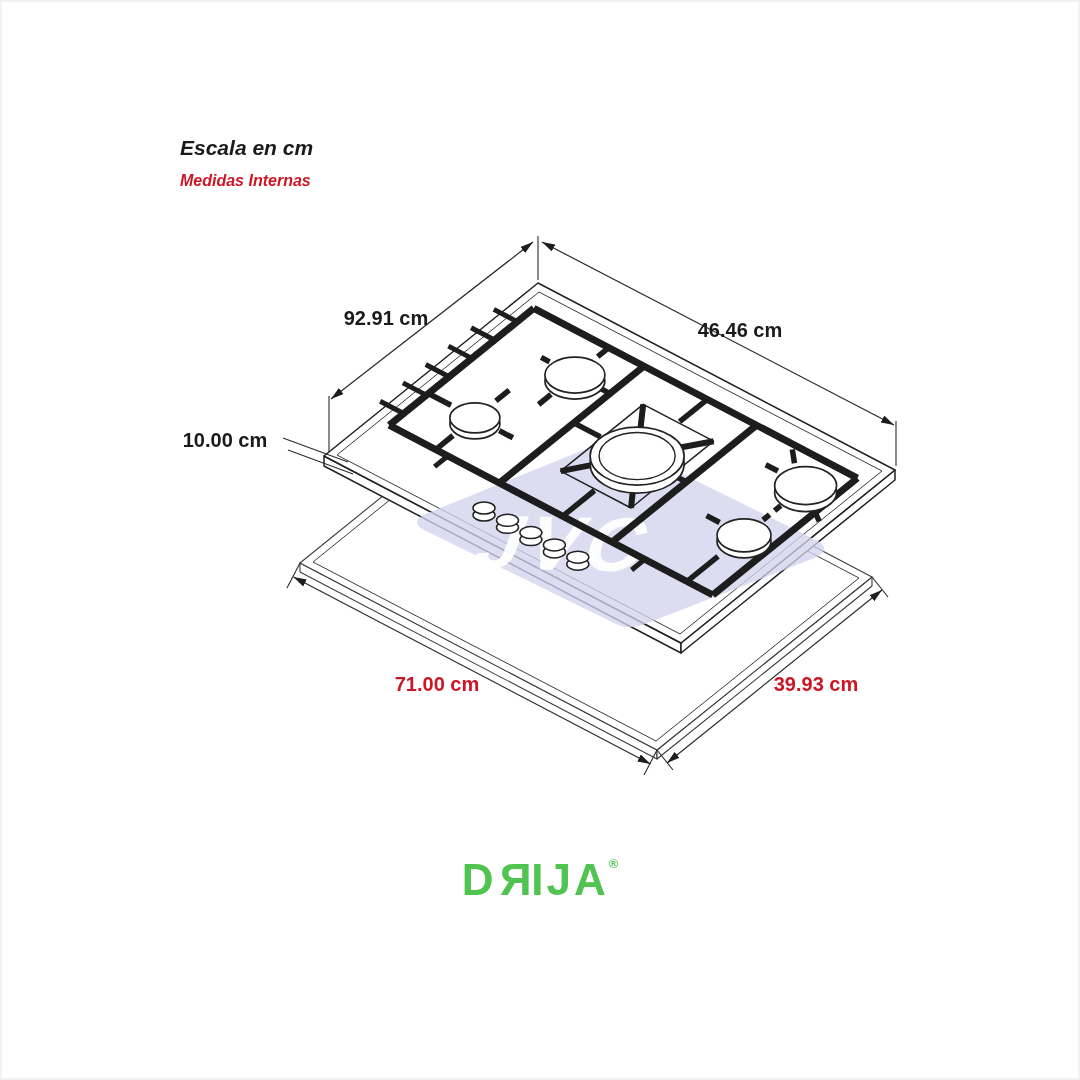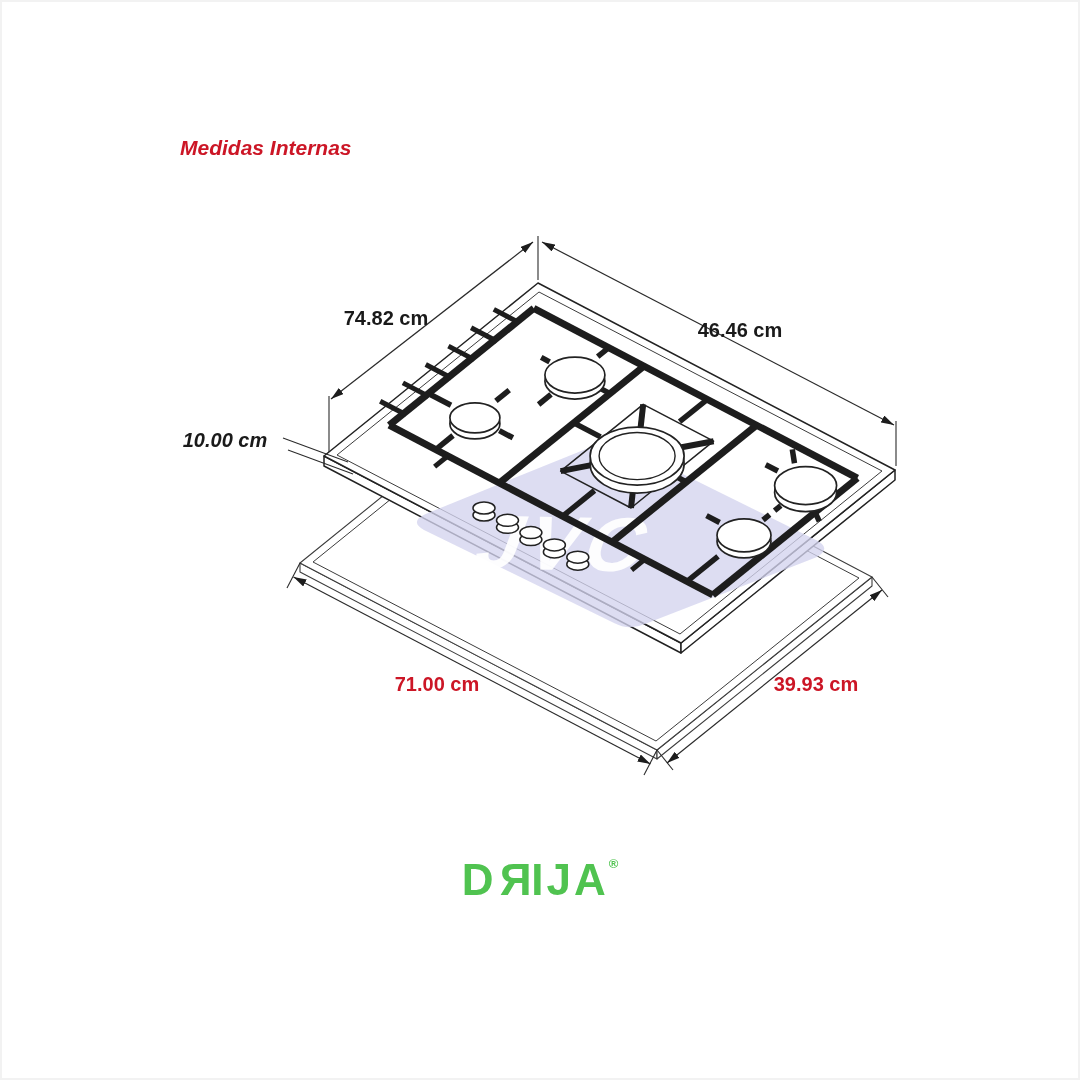--- a/index.html
+++ b/index.html
@@ -6,21 +6,21 @@
   .canvas{
     position:relative;width:1080px;height:1080px;background:#ffffff;
     font-family:"Liberation Sans",sans-serif;overflow:hidden;
     box-shadow:inset 0 0 0 2px #f2f2f2;
   }
   .hdr{
     position:absolute;left:180px;top:130px;
     font-size:21px;font-weight:bold;font-style:italic;color:#1a1a1a;
     line-height:1.75;
   }
-  .hdr .sub{font-size:21px;}
+  .hdr .sub{font-size:16px;}
   .dim-label{
     position:absolute;transform:translate(-50%,-50%);
     font-size:20px;font-weight:bold;color:#1a1a1a;white-space:nowrap;
   }
   svg.diagram{position:absolute;left:0;top:0;}
   .logo{
     position:absolute;left:540px;top:880px;transform:translate(-50%,-50%);
     font-size:44px;font-weight:bold;letter-spacing:3px;white-space:nowrap;
     display:flex;align-items:flex-start;
   }
@@ -118,26 +118,27 @@
       <line x1="288.0" y1="450.0" x2="353.0" y2="474.0" stroke="#2b2b2b" stroke-width="1.1"></line>
       <line x1="300.0" y1="563.0" x2="287.0" y2="588.0" stroke="#2b2b2b" stroke-width="1.1"></line>
       <line x1="657.0" y1="750.0" x2="644.0" y2="775.0" stroke="#2b2b2b" stroke-width="1.1"></line>
       <line x1="657.0" y1="750.0" x2="673.0" y2="770.0" stroke="#2b2b2b" stroke-width="1.1"></line>
       <line x1="872.0" y1="577.0" x2="888.0" y2="597.0" stroke="#2b2b2b" stroke-width="1.1"></line>
       <line x1="293.5" y1="577" x2="650.5" y2="764" stroke="#2b2b2b" stroke-width="1.2" marker-start="url(#ah)" marker-end="url(#ah)"></line>
       <line x1="667" y1="763" x2="882" y2="590" stroke="#2b2b2b" stroke-width="1.2" marker-start="url(#ah)" marker-end="url(#ah)"></line>
     </svg>
 
   <div class="hdr">
+    <div>Escala en cm</div>
     <div class="sub" style="color: rgb(204, 22, 38);">Medidas Internas</div>
   </div>
 
-  <div class="dim-label" style="left: 386px; top: 318px; color: rgb(26, 26, 26);">74.82 cm</div>
+  <div class="dim-label" style="left: 386px; top: 318px; color: rgb(26, 26, 26);">92.91 cm</div>
   <div class="dim-label" style="left: 740px; top: 330px; color: rgb(26, 26, 26);">46.46 cm</div>
-  <div class="dim-label" style="left: 225px; top: 440px; color: rgb(26, 26, 26); font-style: italic;">10.00 cm</div>
+  <div class="dim-label" style="left: 225px; top: 440px; color: rgb(26, 26, 26);">10.00 cm</div>
   <div class="dim-label" style="left: 437px; top: 684px; color: rgb(204, 22, 38);">71.00 cm</div>
   <div class="dim-label" style="left: 816px; top: 684px; color: rgb(204, 22, 38);">39.93 cm</div>
 
   <div class="logo" style="color: rgb(80, 195, 80);">
     <span>D</span>
     <span class="mirrored">R</span>
     <span>I</span>
     <span>J</span>
     <span>A</span>
     <span class="reg">®</span>

